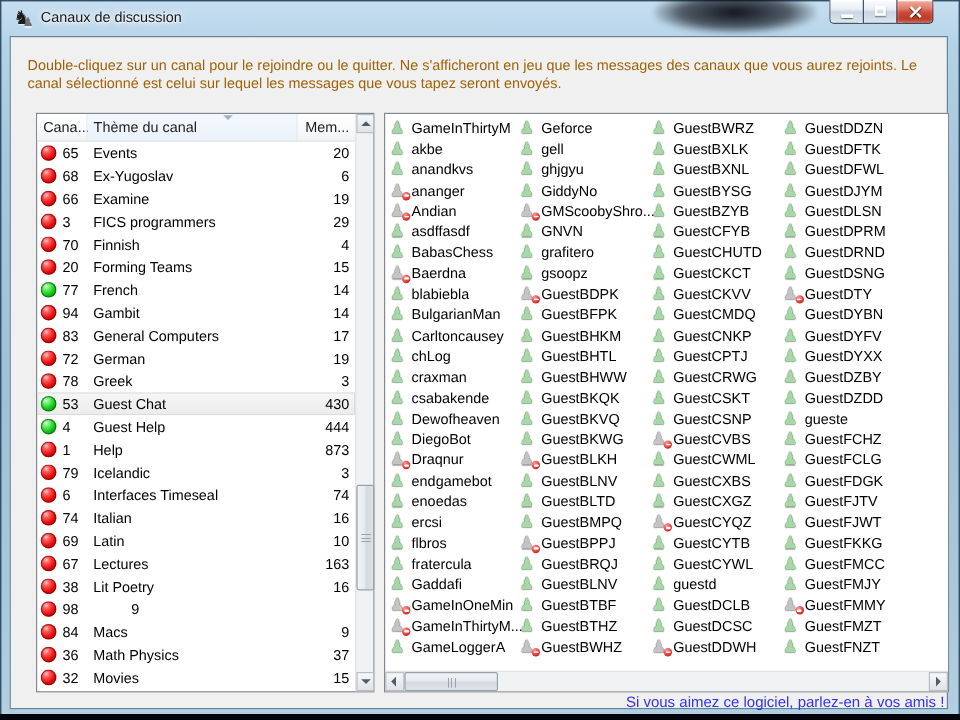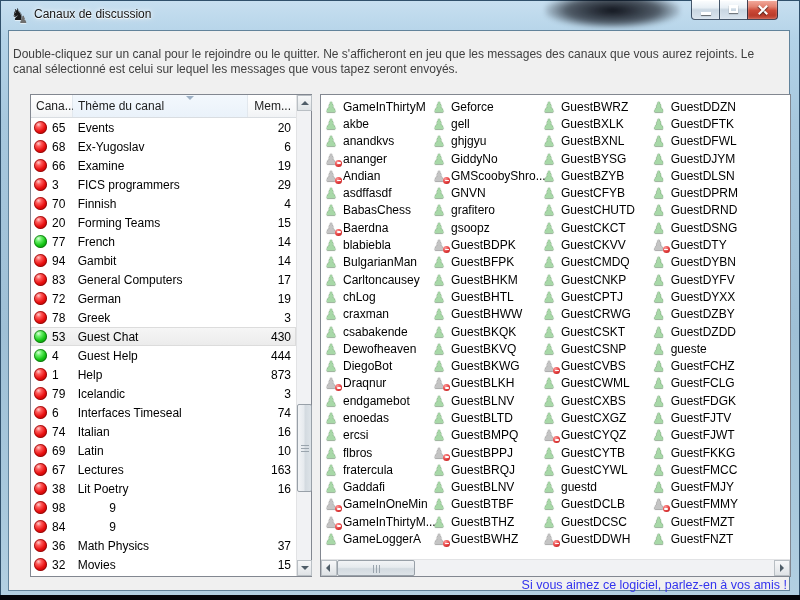--- a/index.html
+++ b/index.html
@@ -31,21 +31,21 @@
     box-shadow:0 1px 1px rgba(0,0,0,.55);}
   .glyph-max{position:absolute;left:9px;top:5px;width:9px;height:8px;box-sizing:border-box;
     border:2px solid #fff;border-top-width:3px;box-shadow:0 1px 1px rgba(0,0,0,.45);}
   .glyph-x1,.glyph-x2{position:absolute;left:9px;top:9px;width:12px;height:2px;background:#fff;
     box-shadow:0 1px 1px rgba(0,0,0,.5);}
   .glyph-x1{transform:rotate(45deg);}
   .glyph-x2{transform:rotate(-45deg);}
   
   .client{position:absolute;left:8px;top:30px;width:782px;height:561px;box-sizing:border-box;
     background:#f0f0f0;border:1px solid #62839b;}
-  .instructions{position:absolute;left:4px;top:16px;width:764px;font-size:12px;line-height:15px;color:#404040;}
+  .instructions{position:absolute;left:14px;top:16px;width:764px;font-size:12px;line-height:15px;color:#a16207;}
   
   .panel{position:absolute;background:#fff;border:1px solid #828790;box-sizing:border-box;}
   .channels-panel{left:21px;top:63px;width:282px;height:483px;}
   .thead{position:absolute;left:0;top:0;right:15px;height:22px;display:flex;
     background:linear-gradient(180deg,#ffffff 0%,#f8f9fa 60%,#f1f3f5 100%);border-bottom:1px solid #d9dde1;}
   .hcell{box-sizing:border-box;font-size:12px;color:#1d1d1d;padding:4px 0 0 5px;border-right:1px solid #e2e8ee;position:relative;}
   .hcell.sorted{background:linear-gradient(180deg,#f3f8fd 0%,#eaf2fa 100%);}
   .c1{width:42px;}
   .c2{width:177px;}
   .c3{width:48px;border-right:none;text-align:right;padding-right:5px;}
@@ -305,20 +305,21 @@
               <span class="ball red"></span>
               <span class="chnum">98</span>
             </span>
             <span class="cell c3">9</span>
           </div>
           <div class="trow">
             <span class="cell c1">
               <span class="ball red"></span>
               <span class="chnum">84</span>
             </span>
+            <span class="cell c2">Macs</span>
             <span class="cell c3">9</span>
           </div>
           <div class="trow">
             <span class="cell c1">
               <span class="ball red"></span>
               <span class="chnum">36</span>
             </span>
             <span class="cell c2">Math Physics</span>
             <span class="cell c3">37</span>
           </div>

